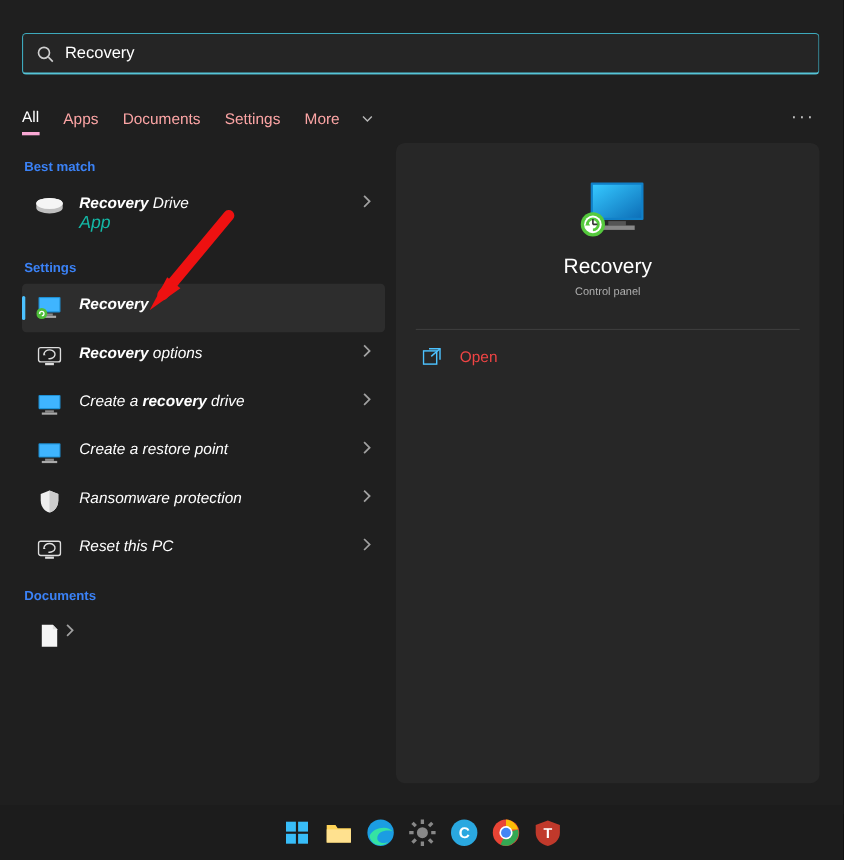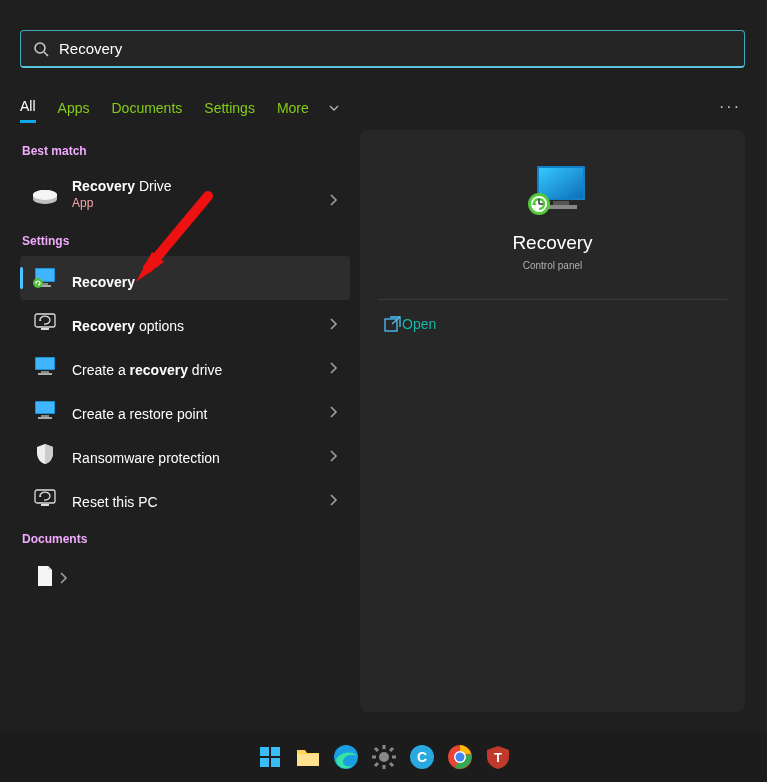--- a/index.html
+++ b/index.html
@@ -2,40 +2,40 @@
 <html><head>
 <meta charset="utf-8">
 <style>
 * { margin: 0; padding: 0; box-sizing: border-box; font-family: "Segoe UI", Arial, sans-serif; }
 body { background: #000; width: 767px; height: 782px; overflow: hidden; position: relative; }
 .search-panel { background: #1f1f1f; width: 767px; height: 740px; position: relative; }
 .search-bar { position: absolute; top: 30px; left: 20px; width: 725px; height: 38px; background: #252525; border: 1px solid #3da9bc; border-bottom: 2px solid #56c5d8; border-radius: 4px; display: flex; align-items: center; padding: 0 12px; }
 .search-bar svg { flex-shrink: 0; }
 .search-input { background: transparent; border: none; outline: none; color: #fff; font-size: 15px; margin-left: 10px; flex: 1; }
 .tabs { position: absolute; top: 92px; left: 20px; display: flex; gap: 22px; align-items: center; }
-.tab { color: #84cc16; font-size: 14px; padding: 6px 0; cursor: pointer; }
-.tab.active { color: #fff; border-bottom: 3px solid #0ea5e9; }
+.tab { color: #fca5a5; font-size: 14px; padding: 6px 0; cursor: pointer; }
+.tab.active { color: #fff; border-bottom: 3px solid #f9a8d4; }
 .tab-more { display: flex; align-items: center; gap: 20px; }
 .more-dots { position: absolute; top: 98px; right: 26px; color: #ccc; font-size: 16px; letter-spacing: 2px; cursor: pointer; }
 .left-col { position: absolute; top: 138px; left: 20px; width: 330px; }
-.section-label { color: #f0abfc; font-size: 12px; font-weight: 600; margin: 6px 0 8px 2px; }
-.result-row { display: flex; align-items: flex-end; padding: 10px 12px; border-radius: 4px; cursor: pointer; position: relative; min-height: 44px; }
+.section-label { color: #3b82f6; font-size: 12px; font-weight: 600; margin: 6px 0 8px 2px; }
+.result-row { display: flex; align-items: flex-start; padding: 10px 12px; border-radius: 4px; cursor: pointer; position: relative; min-height: 44px; font-style: italic; }
 .result-row.highlighted { background: #2d2d2d; }
 .result-row.highlighted::before { content: ""; position: absolute; left: 0; top: 25%; height: 50%; width: 3px; background: #4cc2ff; border-radius: 2px; }
 .result-icon { width: 26px; height: 24px; display: flex; align-items: center; justify-content: center; flex-shrink: 0; }
 .result-text { margin-left: 14px; flex: 1; color: #fff; font-size: 14px; }
-.result-text .sub { color: #fca5a5; font-size: 12px; margin-top: 2px; }
+.result-text .sub { color: #14b8a6; font-size: 16px; margin-top: 2px; }
 .chev { color: #a0a0a0; font-size: 13px; }
 .best-match { min-height: 54px; }
 .right-col { position: absolute; top: 130px; left: 360px; width: 385px; height: 582px; background: #272727; border-radius: 8px; padding: 32px 18px 18px; }
 .preview-icon { width: 60px; height: 52px; margin: 0 auto 18px; position: relative; }
 .preview-title { text-align: center; color: #fff; font-size: 19px; font-weight: 400; }
 .preview-sub { text-align: center; color: #b0b0b0; font-size: 10px; margin-top: 6px; }
 .divider { border: none; border-top: 1px solid #3c3c3c; margin: 28px 0 0; }
-.action-row { display: flex; align-items: center; padding: 16px 6px; color: #14b8a6; font-size: 14px; cursor: pointer; }
+.action-row { display: flex; align-items: center; gap: 16px; padding: 16px 6px; color: #ef4444; font-size: 14px; cursor: pointer; }
 .arrow-annot { position: absolute; top: 190px; left: 130px; pointer-events: none; z-index: 50; }
 .taskbar { position: absolute; bottom: 0; left: 0; width: 767px; height: 50px; background: #1c1c1c; display: flex; align-items: center; justify-content: center; gap: 10px; }
 .tb-icon { width: 28px; height: 28px; border-radius: 4px; display: flex; align-items: center; justify-content: center; cursor: pointer; }
 strong { font-weight: 600; }
 </style>
 </head>
 <body>
 
 <div class="search-panel">
 

